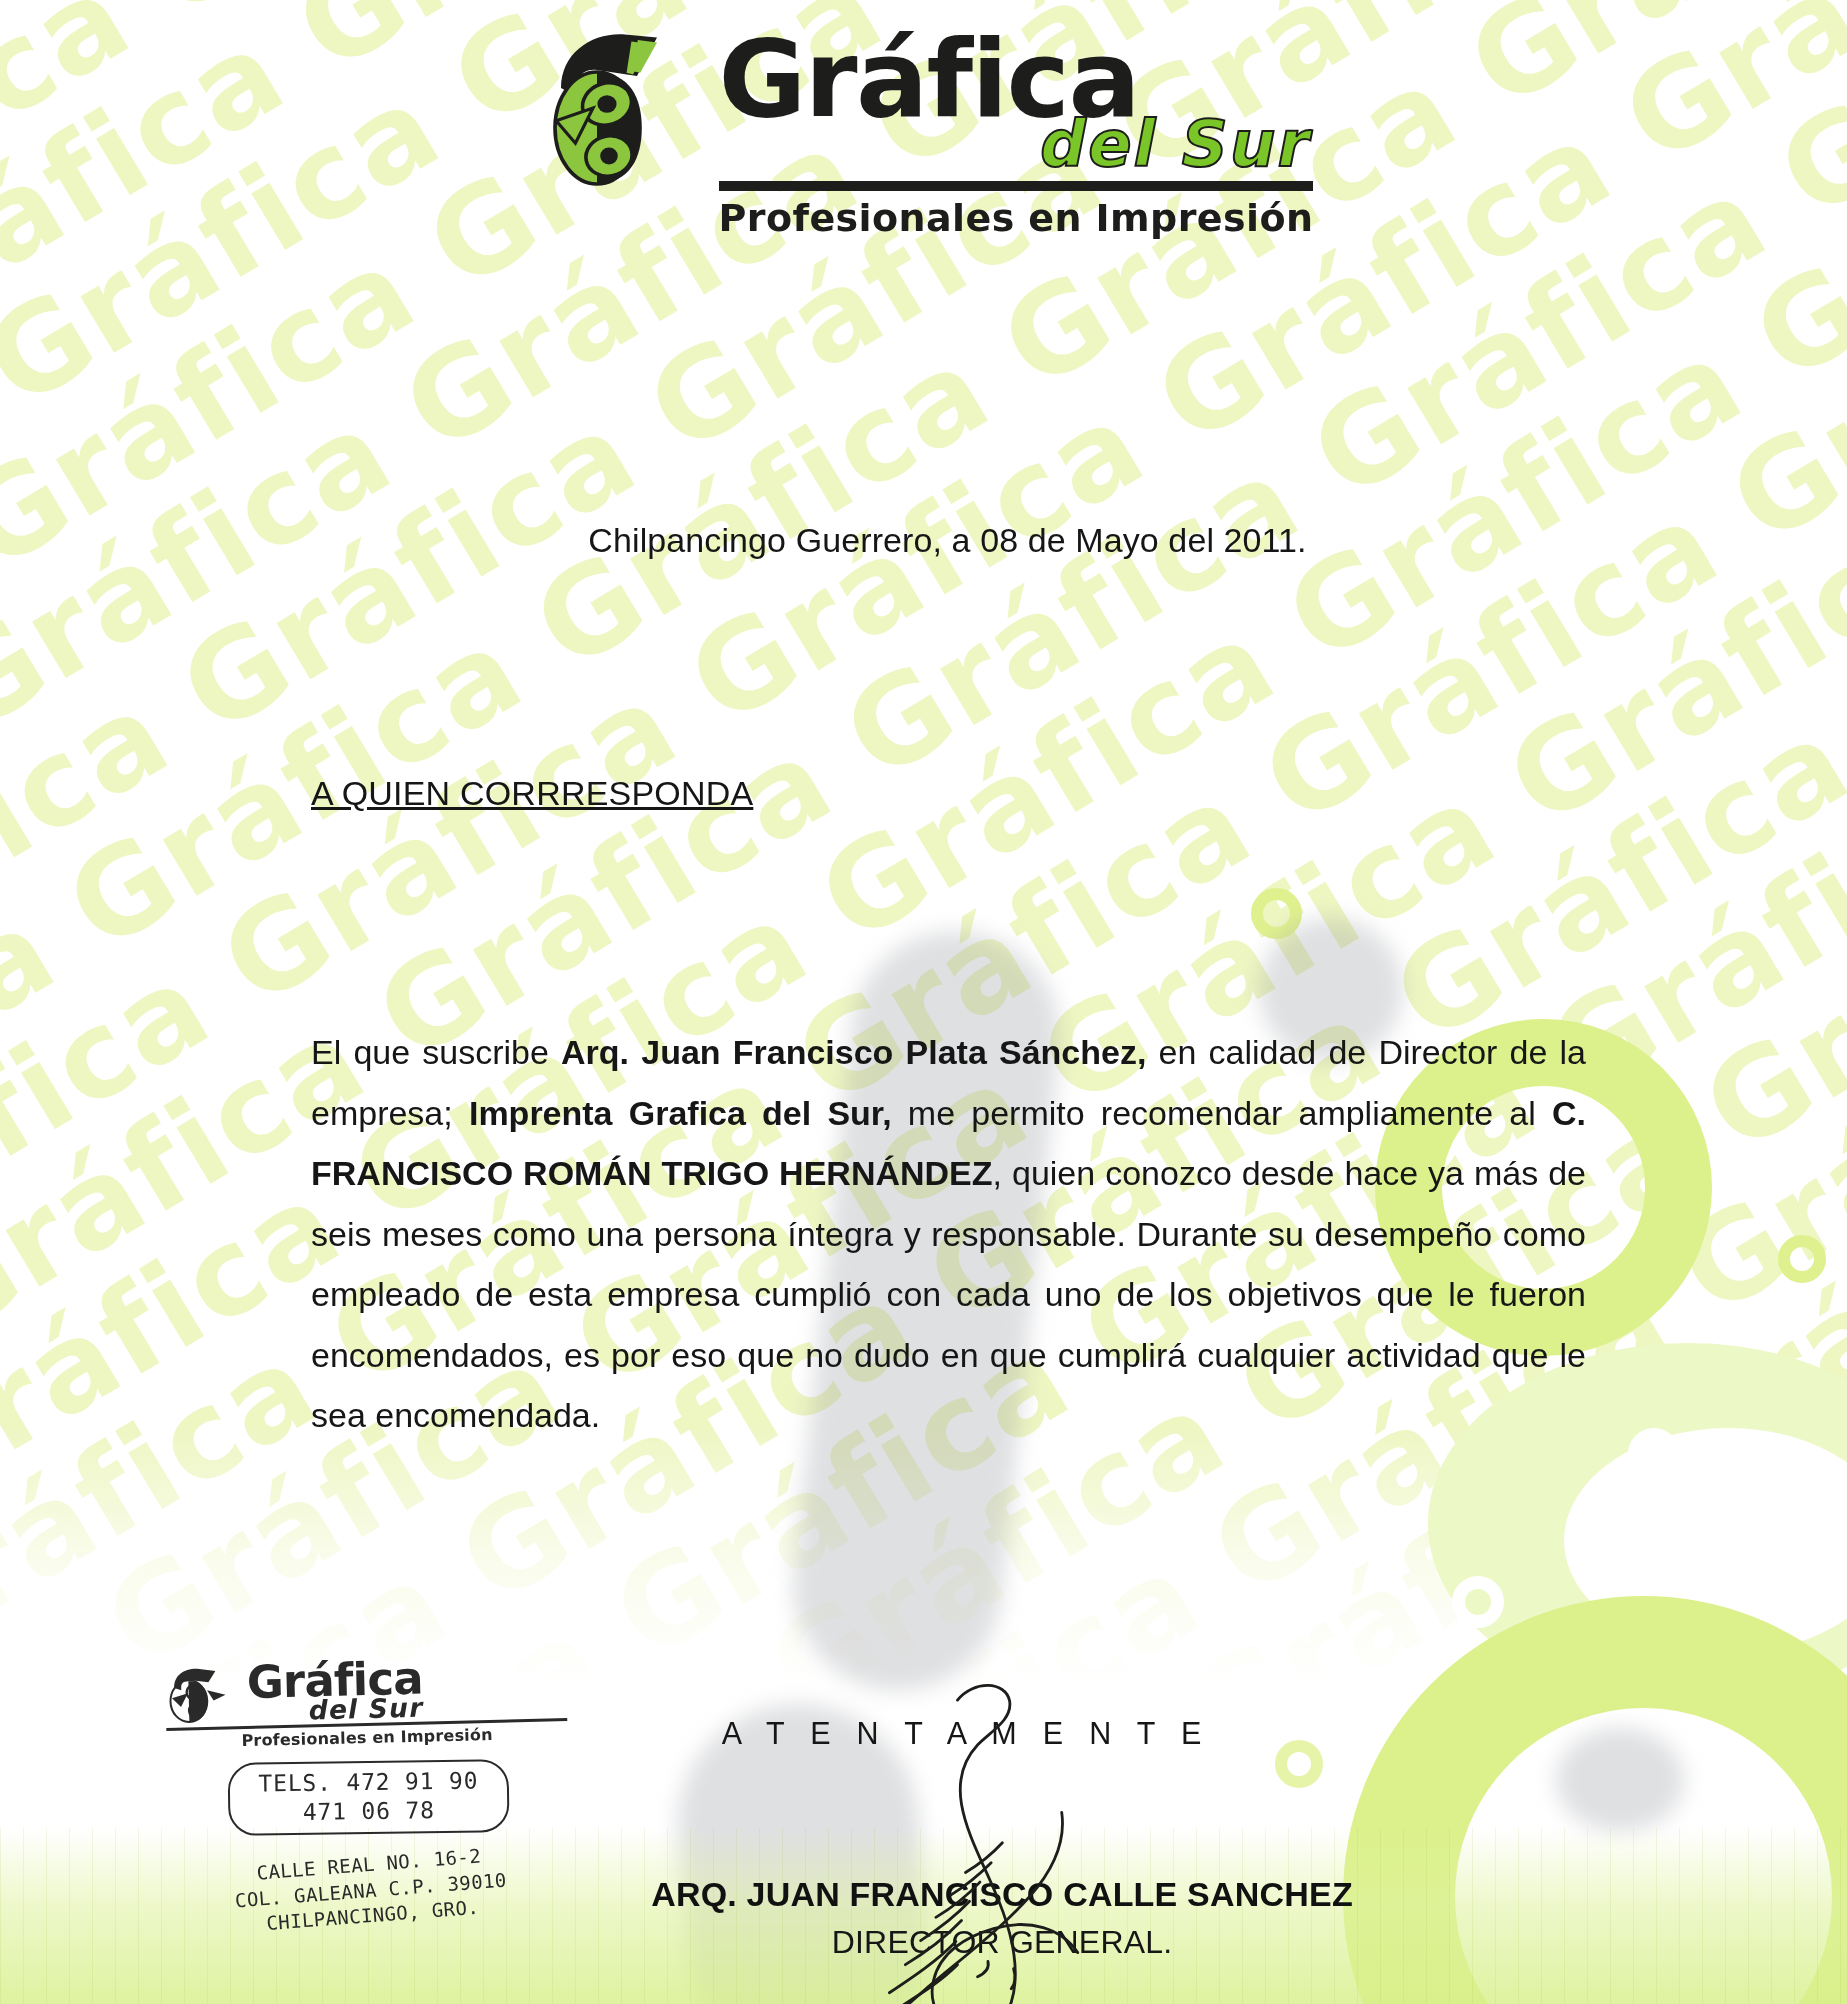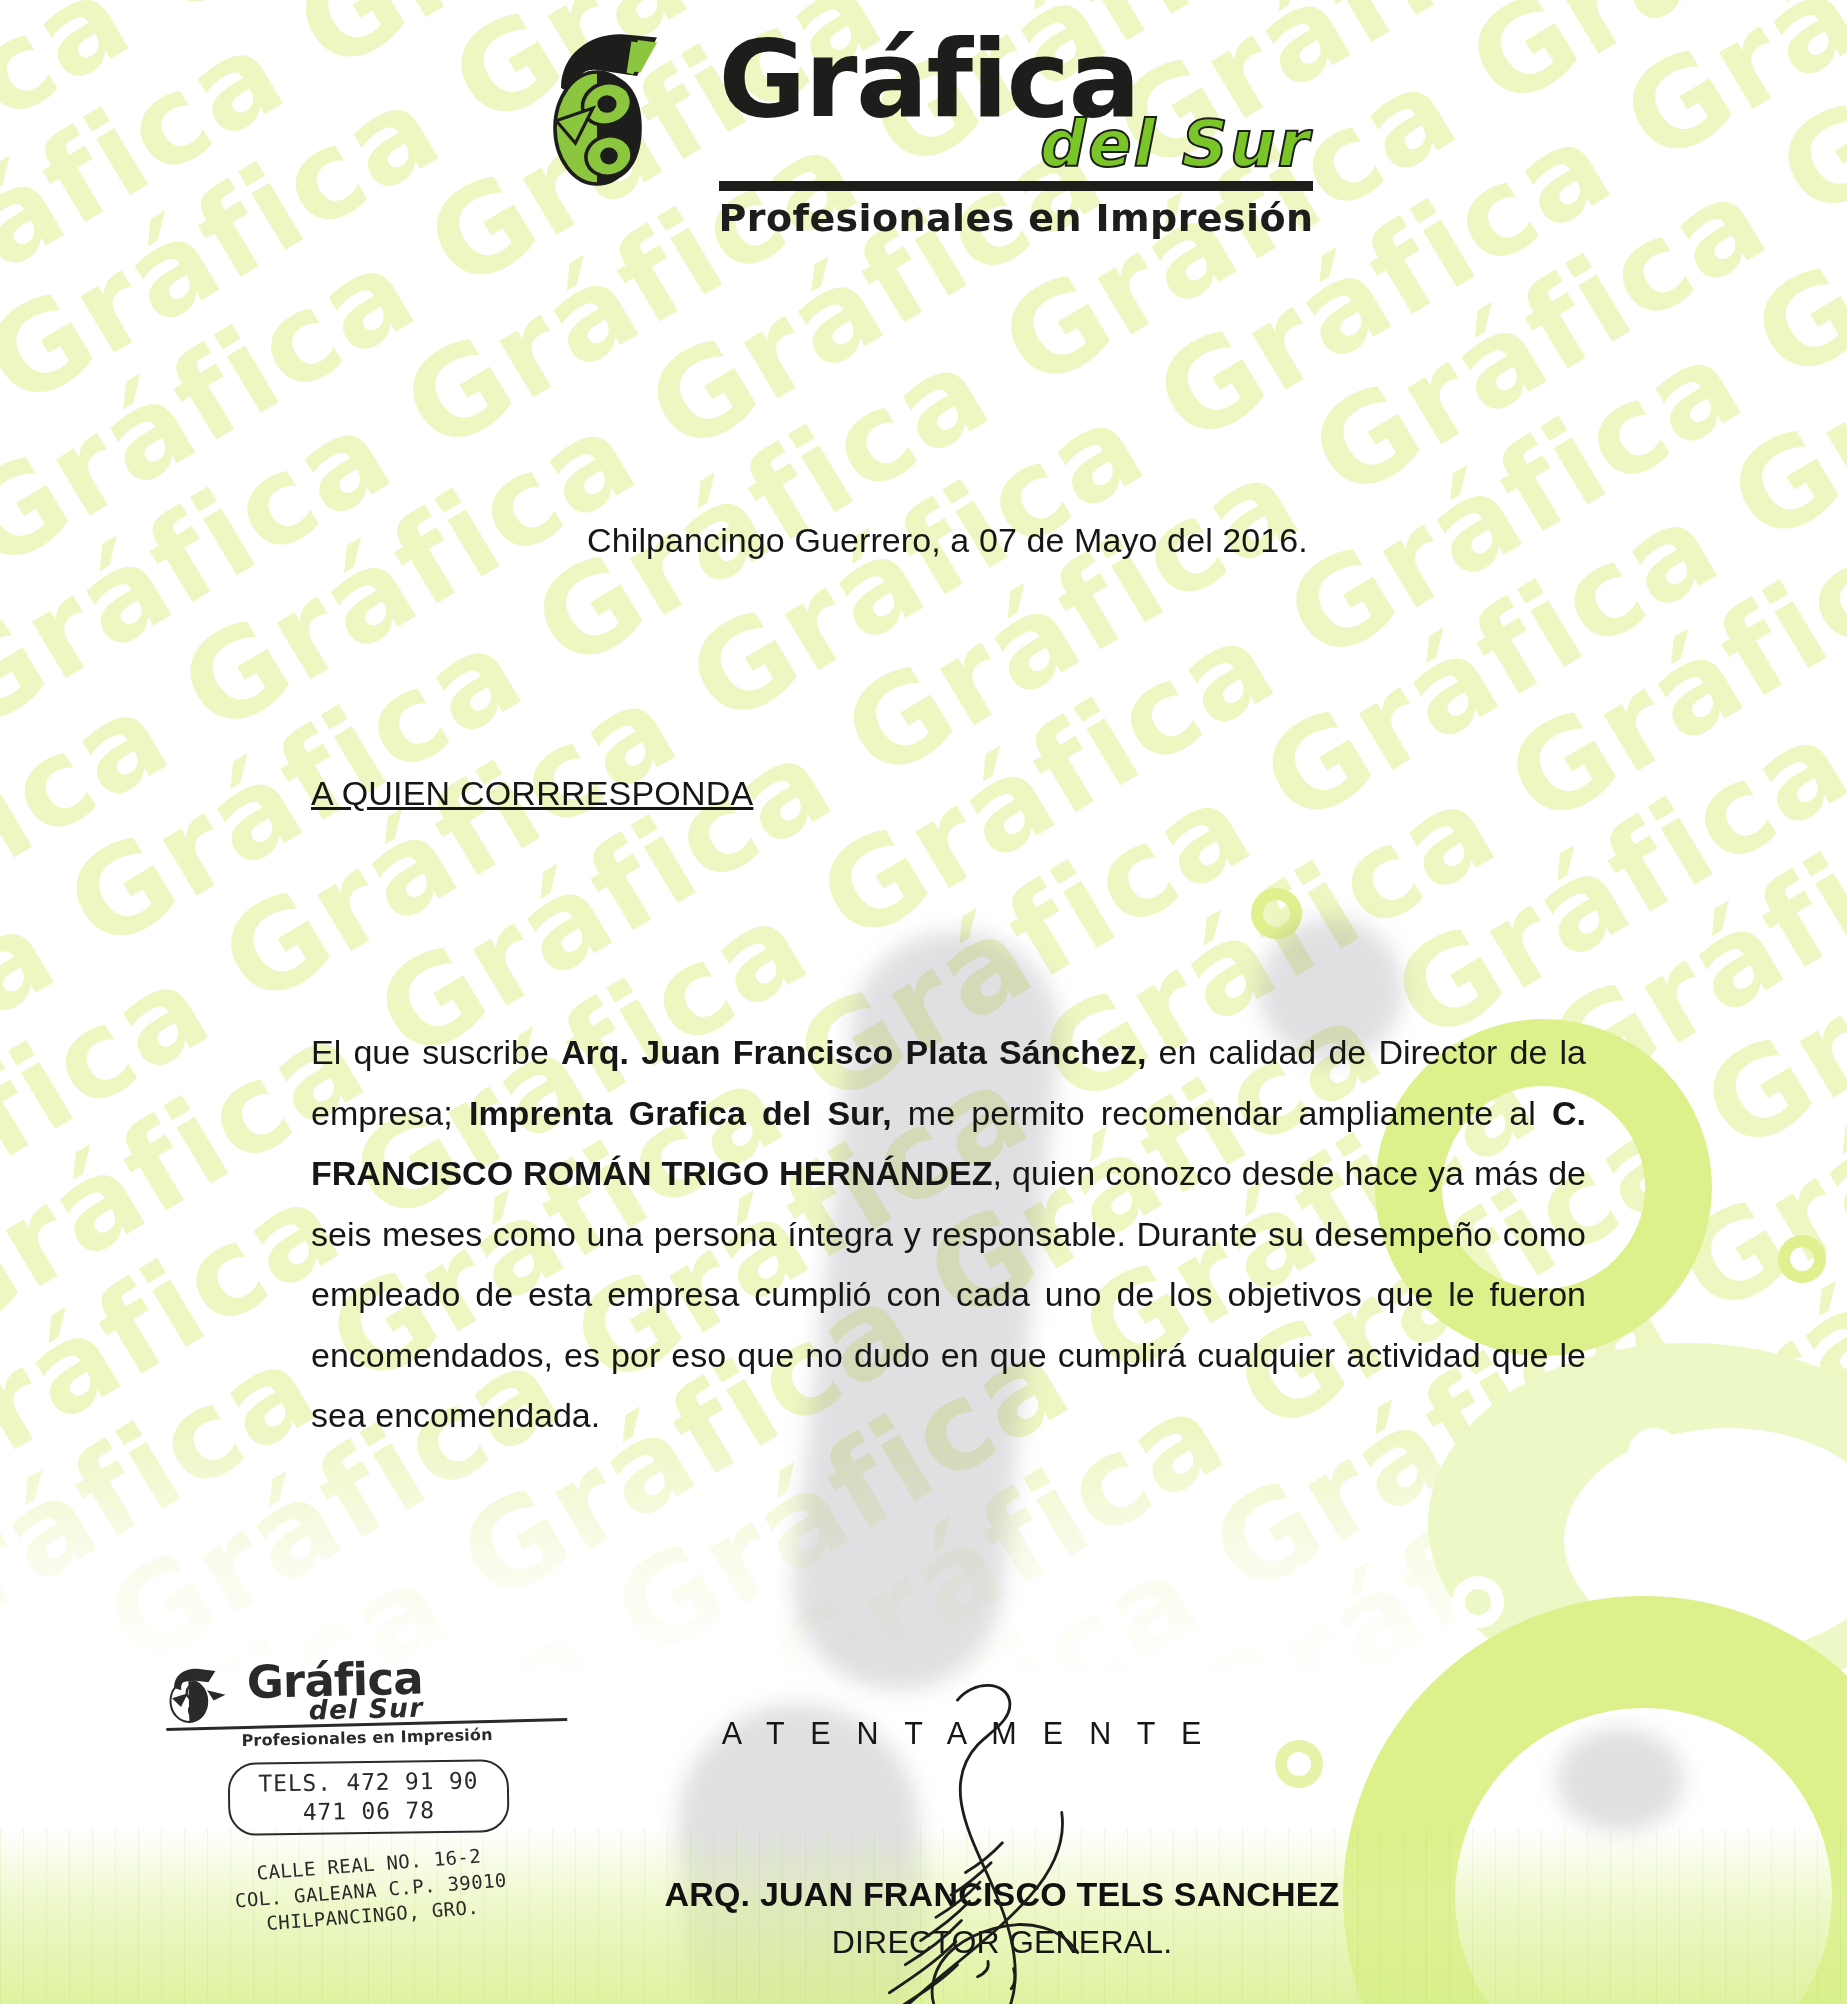--- a/index.html
+++ b/index.html
@@ -358,21 +358,21 @@
         <div class="logo-grafica">Gráfica</div>
         <div class="logo-delsur">del Sur</div>
         <div class="logo-rule"></div>
         <div class="logo-tagline">Profesionales en Impresión</div>
       </div>
     </div>
   </div>
 
   <div class="content">
 
-    <div class="date-line">Chilpancingo Guerrero, a 07 de Mayo del 2016.</div>
+    <div class="date-line">Chilpancingo Guerrero, a 08 de Mayo del 2011.</div>
 
     <div class="addressee">A QUIEN CORRRESPONDA</div>
 
     <div class="body-text" id="body-paragraph"><span>El que suscribe </span><b>Arq. Juan Francisco Plata Sánchez,</b><span> en calidad de Director de la empresa; </span><b>Imprenta Grafica del Sur,</b><span>  me permito recomendar ampliamente al </span><b>C. FRANCISCO ROMÁN TRIGO HERNÁNDEZ</b><span>, quien conozco  desde hace ya más de seis meses como una persona íntegra y responsable. Durante su desempeño como empleado de esta empresa cumplió con cada uno de los objetivos que le fueron encomendados, es por eso que no dudo en que cumplirá cualquier actividad que le sea encomendada.</span></div>
 
   </div>
 
   <div class="sign-block">
     <div class="atentamente">A T E N T A M E N T E</div>
     <svg class="signature-svg" viewBox="0 0 1150 1080">
@@ -384,21 +384,21 @@
         <path d="M430 730 C480 700 530 662 570 620"></path>
         <path d="M468 670 C512 642 556 608 590 572"></path>
         <path d="M506 612 C546 588 586 556 616 524"></path>
         <path d="M544 556 C580 534 616 504 644 476"></path>
         <path d="M580 500 C614 480 648 452 672 426"></path>
         <path d="M255 1010 C300 1060 360 1075 420 1050"></path>
         <path d="M610 760 C628 752 640 740 636 722"></path>
         <path d="M700 740 C706 760 704 780 694 790"></path>
       </g>
     </svg>
-    <div class="sign-name">ARQ. JUAN FRANCISCO TELS SANCHEZ</div>
+    <div class="sign-name">ARQ. JUAN FRANCISCO CALLE SANCHEZ</div>
     <div class="sign-title">DIRECTOR GENERAL.</div>
   </div>
 
   <div class="stamp">
     <div class="stamp-logo-row">
       <svg class="stamp-mark" viewBox="0 0 190 150">
         <path d="M22 58 C22 24 52 8 86 12 L126 18 L108 46 L66 40 C44 38 38 48 40 64 Z" fill="#2a2a2a"></path>
         <ellipse cx="58" cy="92" rx="46" ry="52" fill="none" stroke="#2a2a2a" stroke-width="5"></ellipse>
         <path d="M58 42 C92 42 104 66 104 92 C104 120 92 144 58 144 Z" fill="#2a2a2a"></path>
         <circle cx="72" cy="70" r="19" fill="none" stroke="#2a2a2a" stroke-width="6"></circle>

